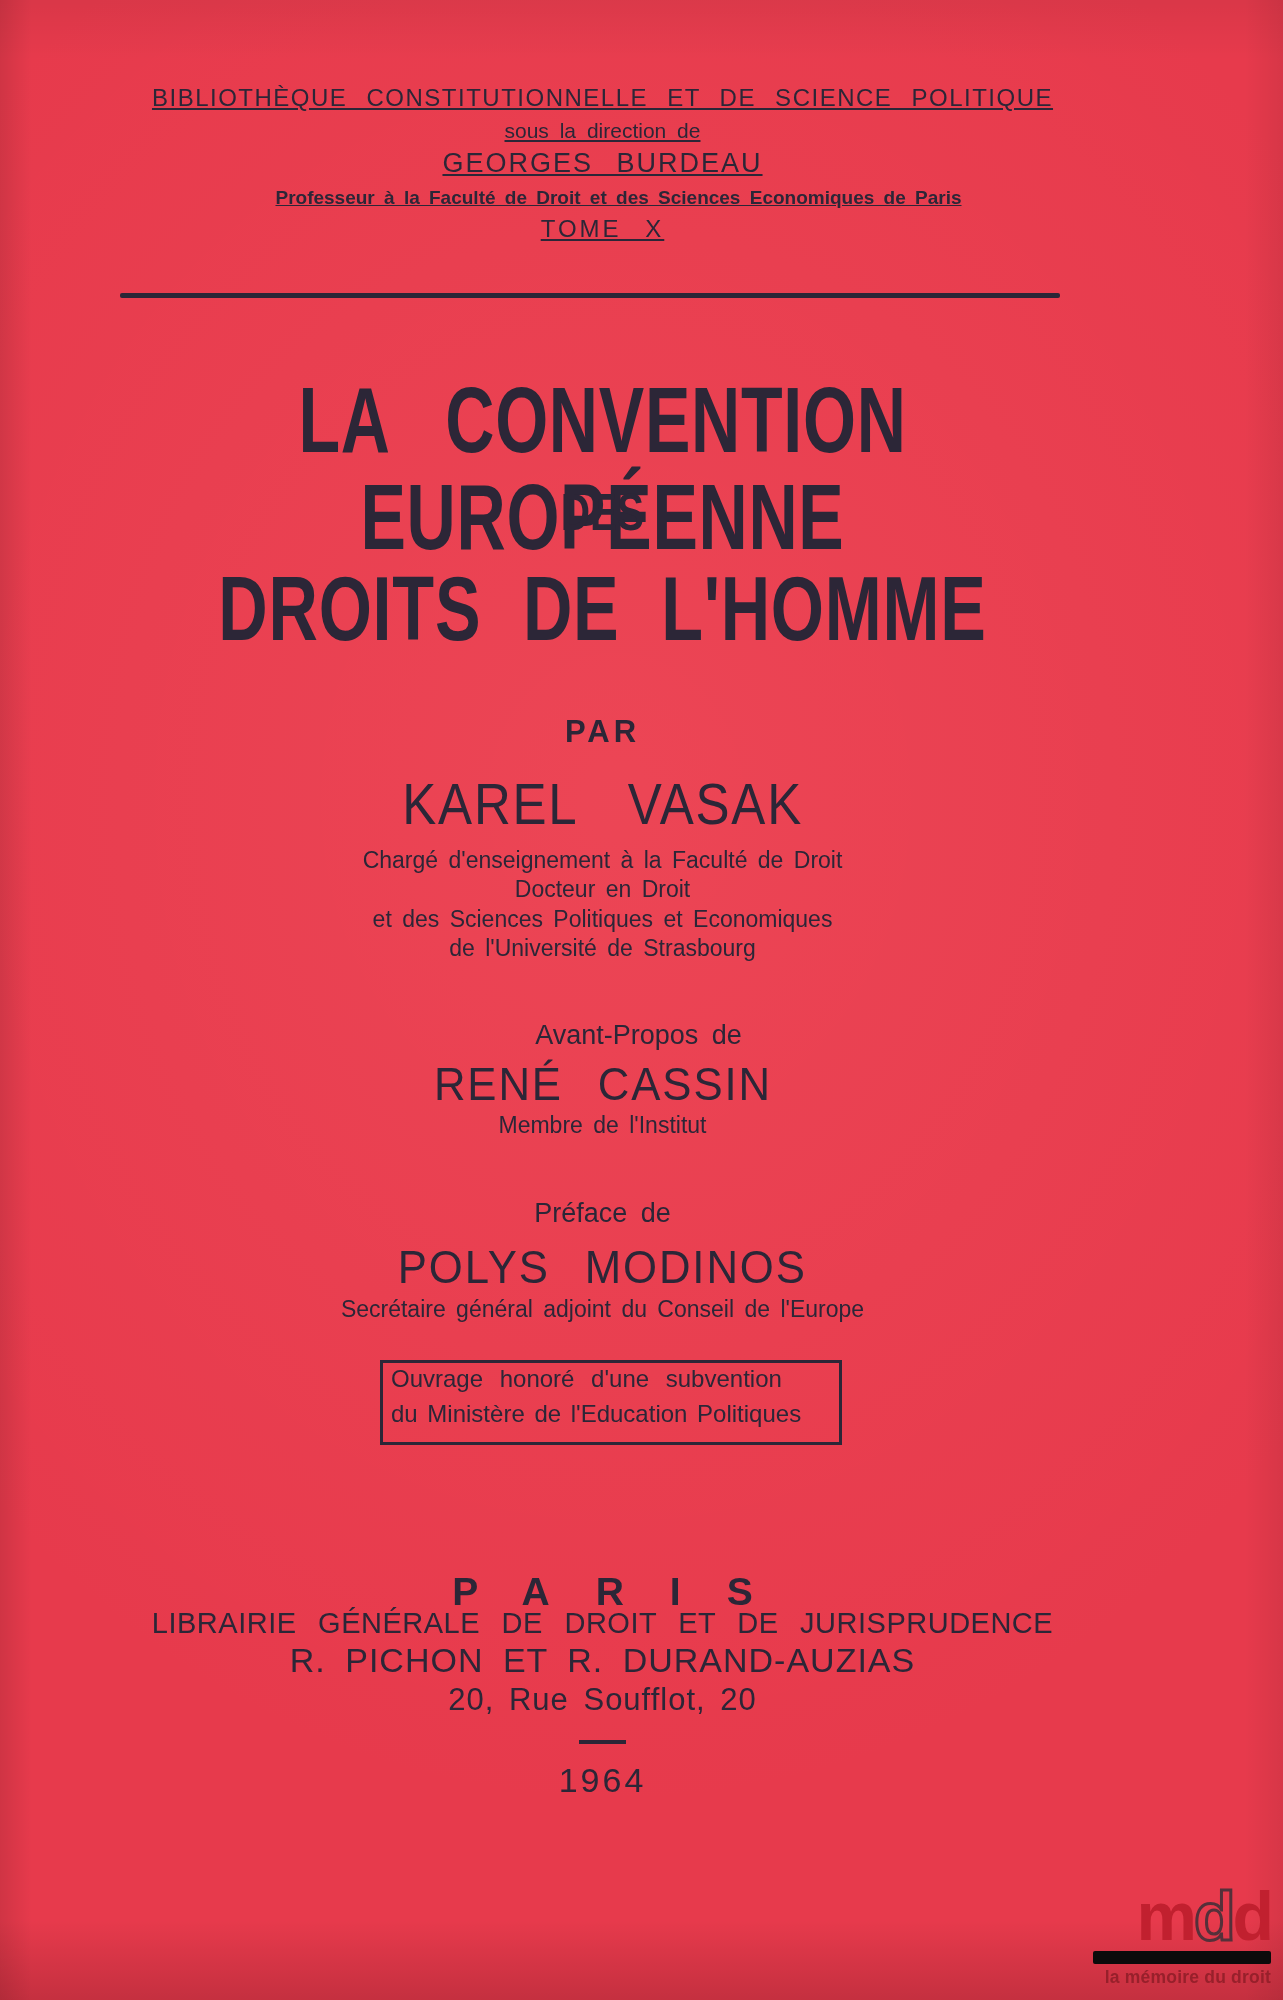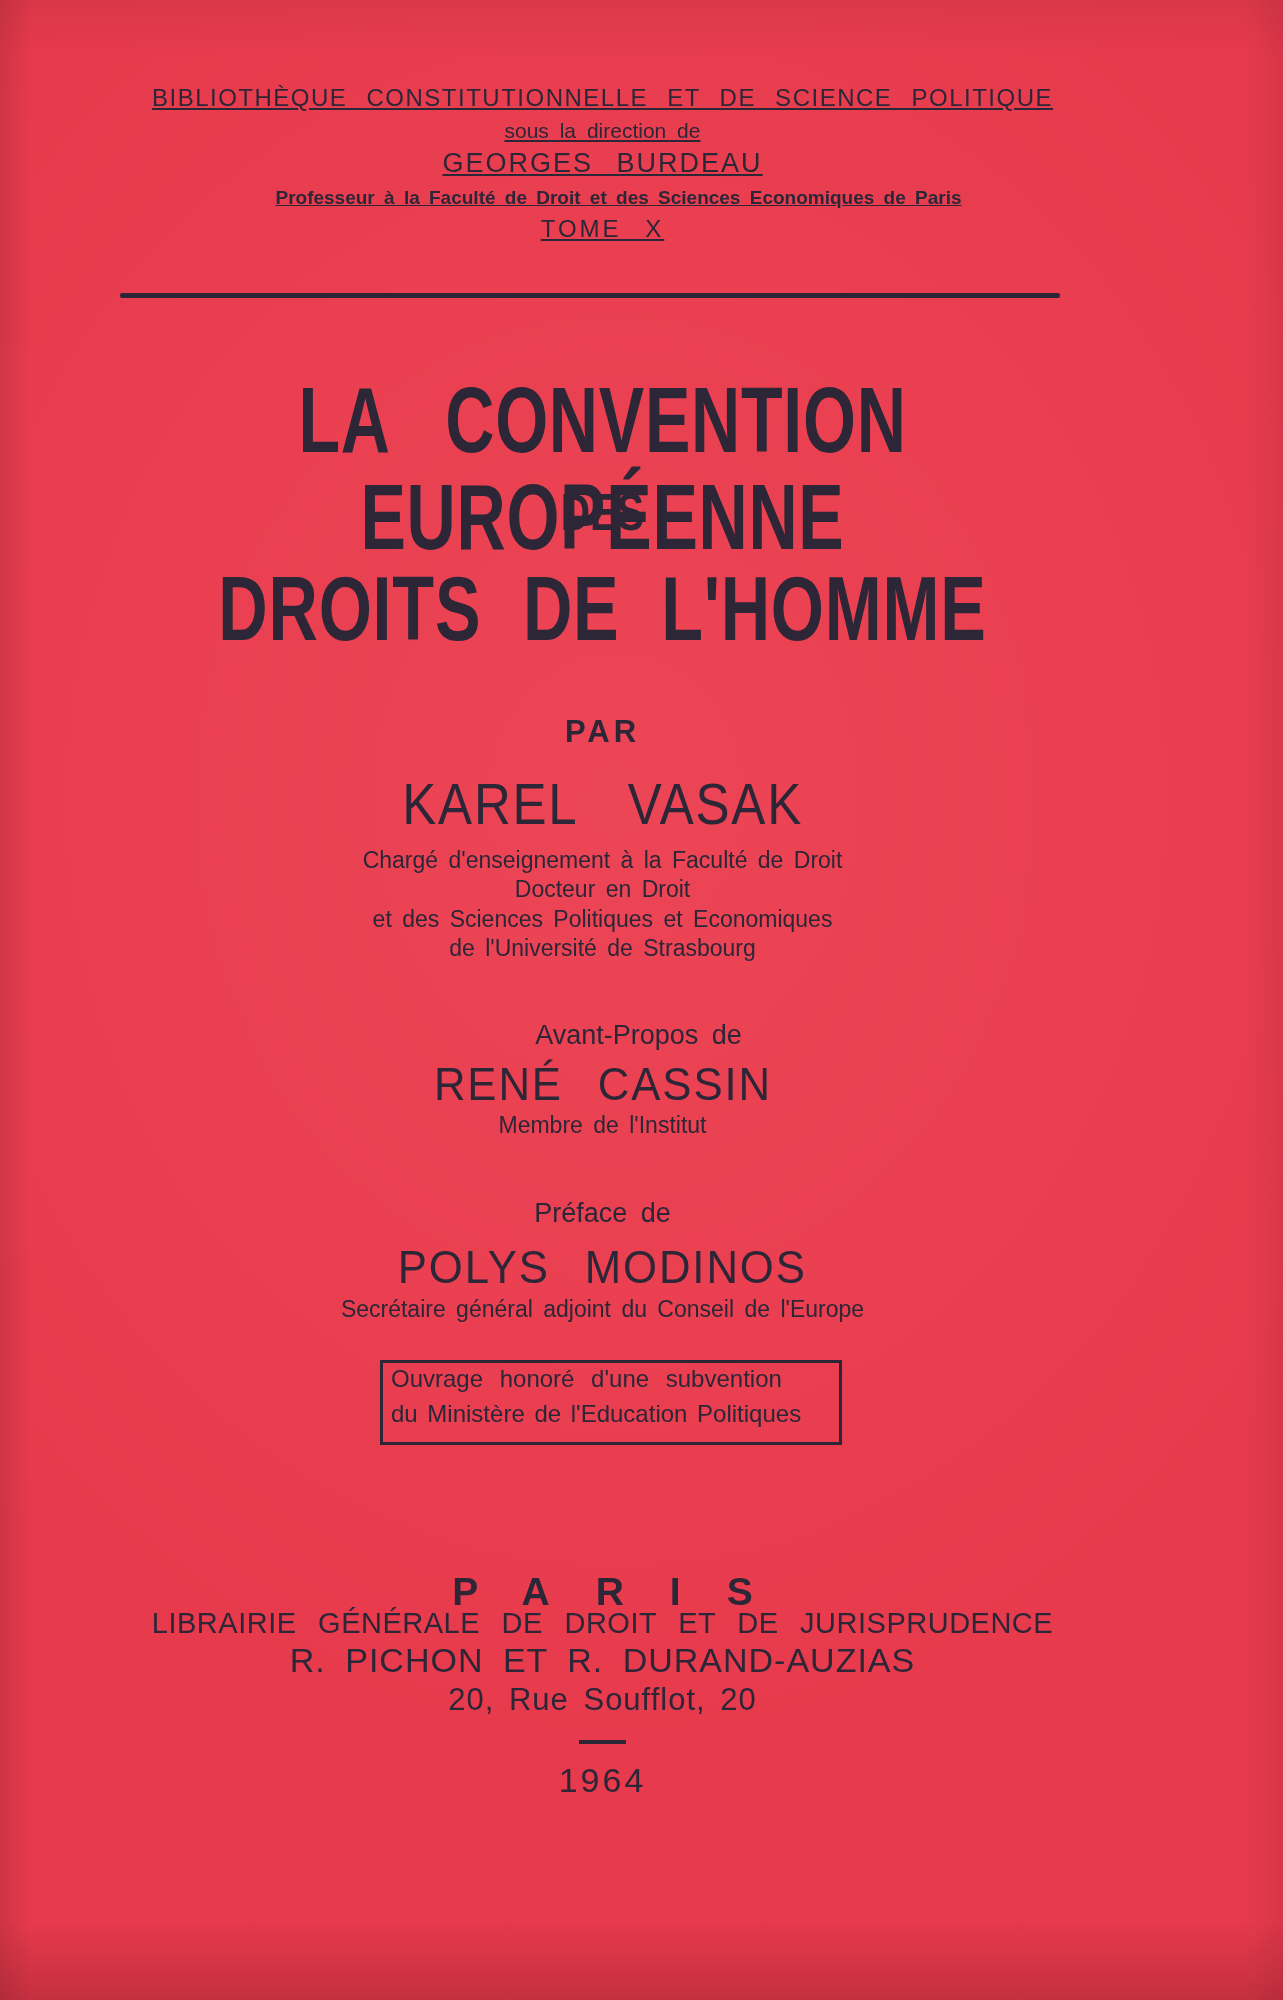--- a/index.html
+++ b/index.html
@@ -128,14 +128,19 @@
     <div class="grant-l2">du Ministère de l'Education Politiques</div>
   </div>
 
   <div class="block imp-city">PARIS</div>
   <div class="block imp-names">R. PICHON ET R. DURAND-AUZIAS</div>
   <div class="block imp-pub">LIBRAIRIE GÉNÉRALE DE DROIT ET DE JURISPRUDENCE</div>
   <div class="block imp-addr">20, Rue Soufflot, 20</div>
   <div class="imp-dash"></div>
   <div class="block imp-year">1964</div>
 
+  <div class="watermark">
+    <div class="wm-word"><span>m</span><span class="wm-d-outline">d</span><span>d</span></div>
+    <div class="wm-bar"></div>
+    <div class="wm-tagline">la mémoire du droit</div>
+  </div>
 
 </div>
 
 </body></html>

